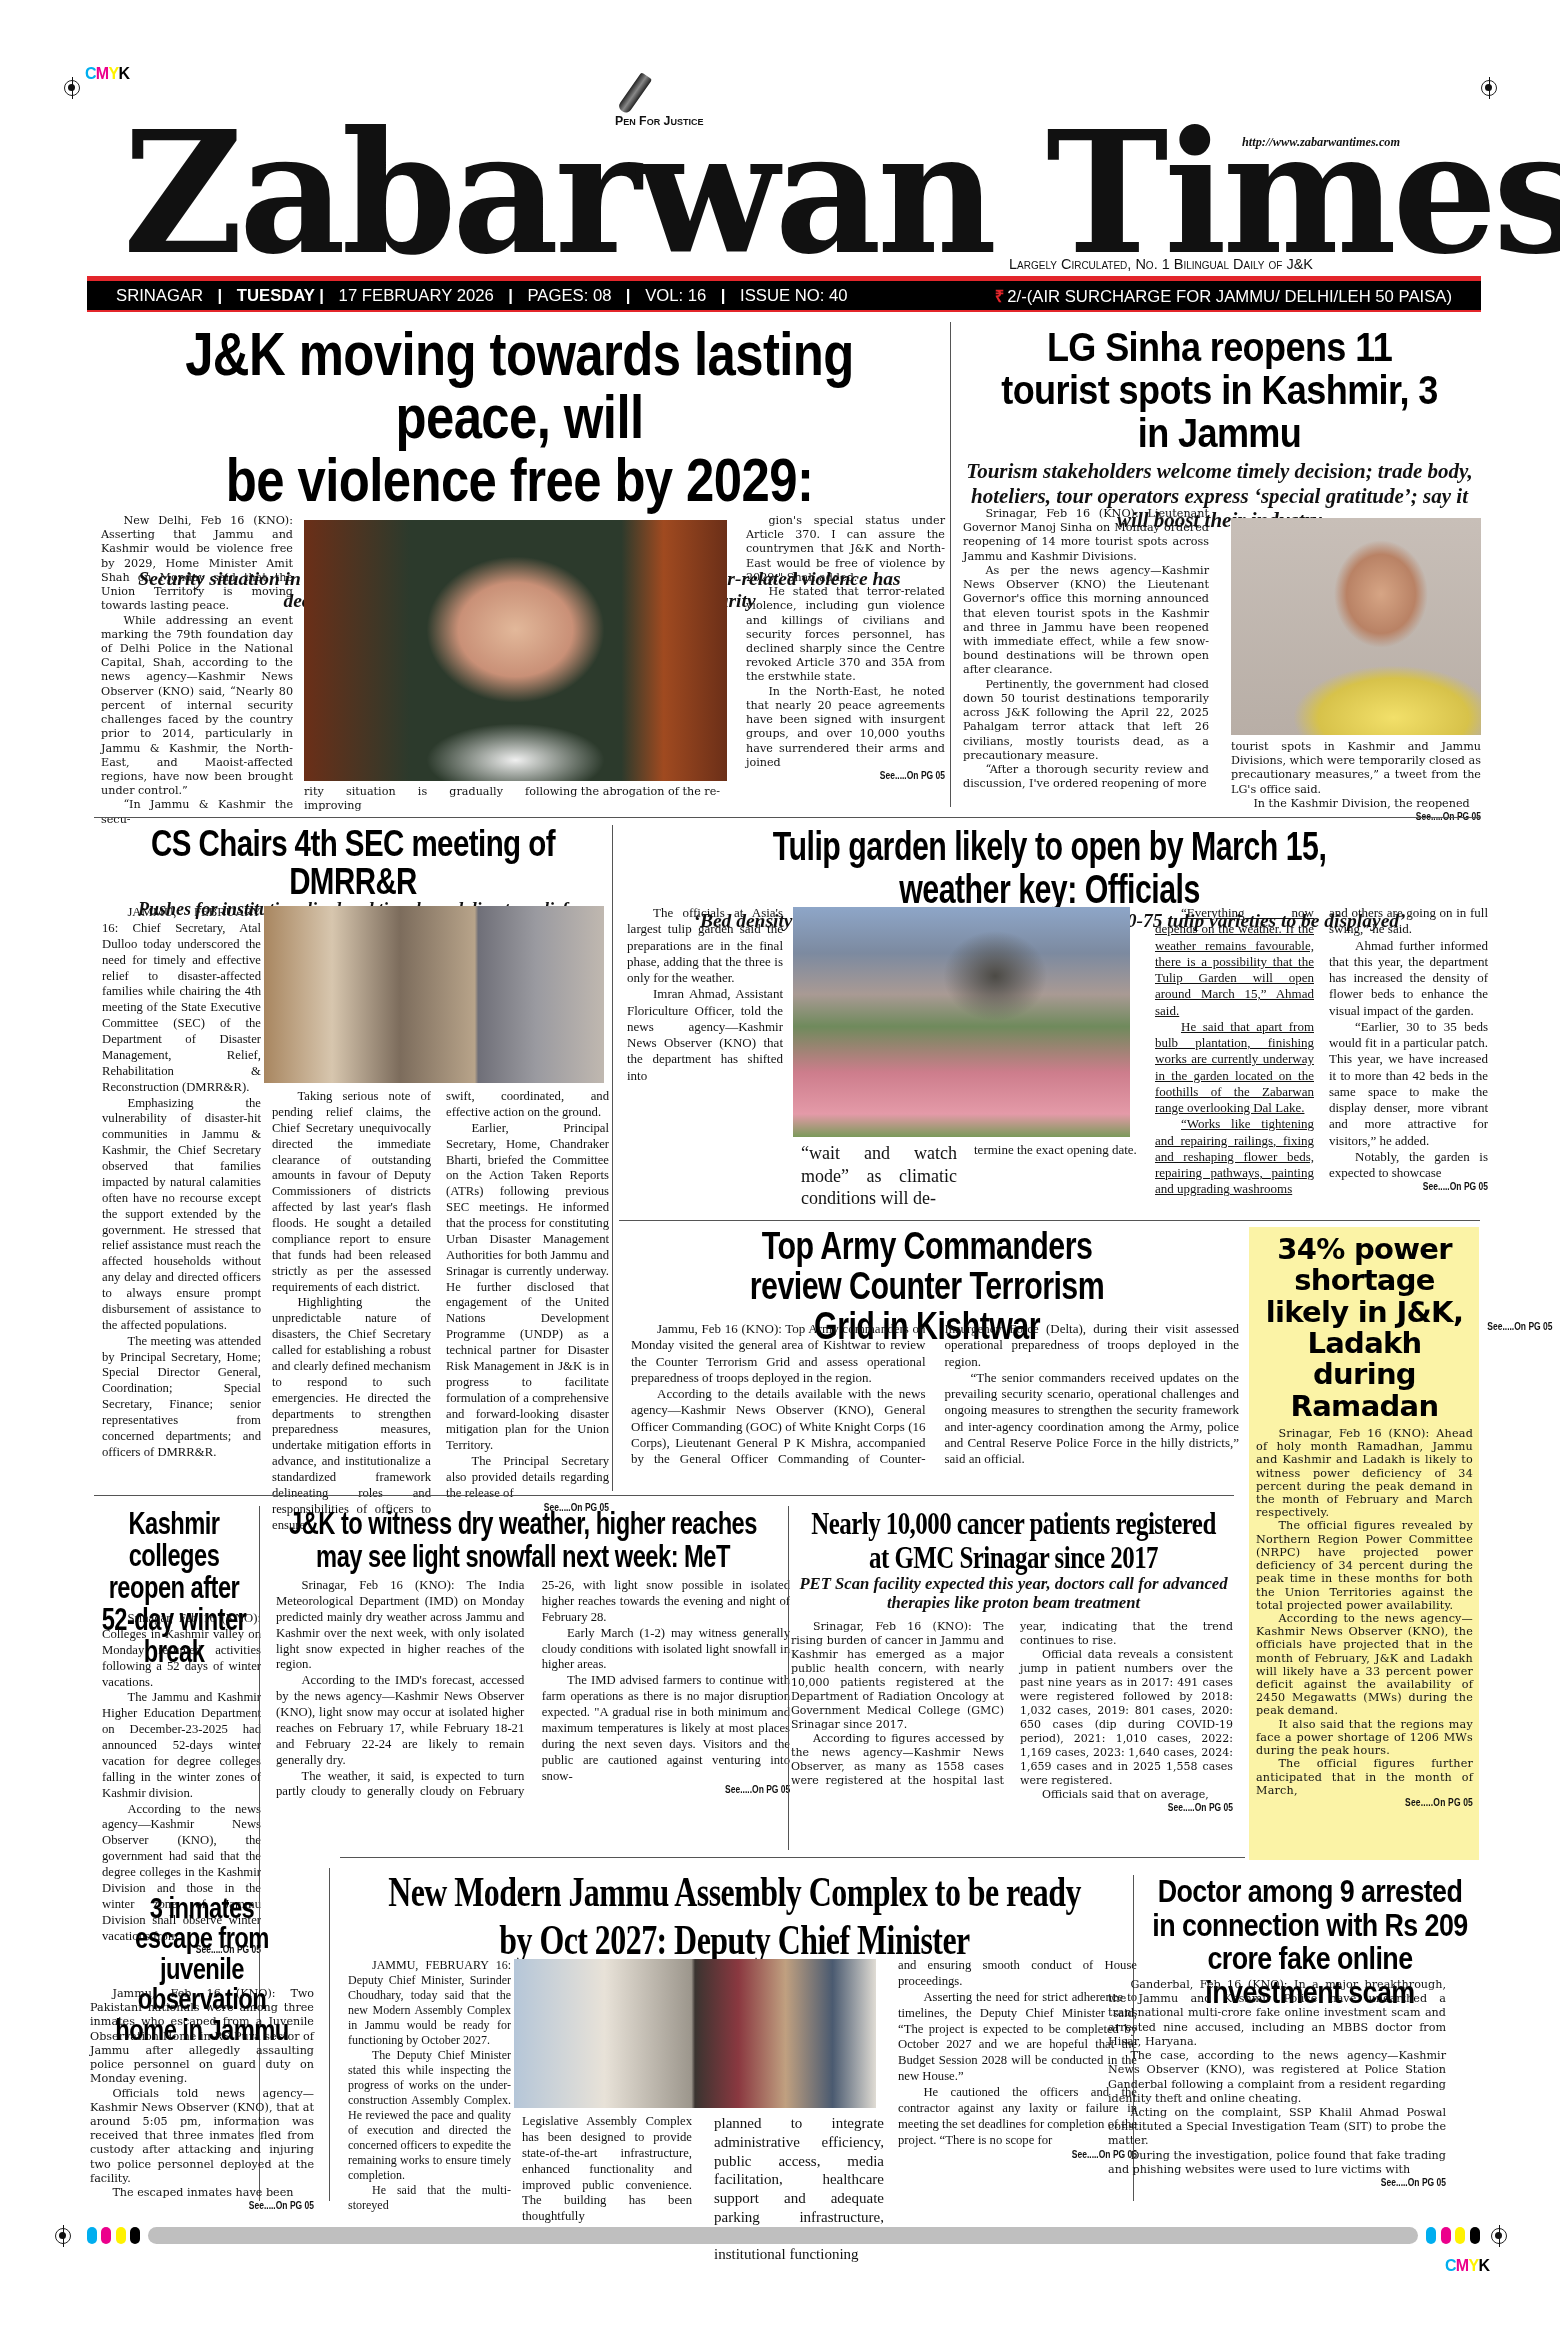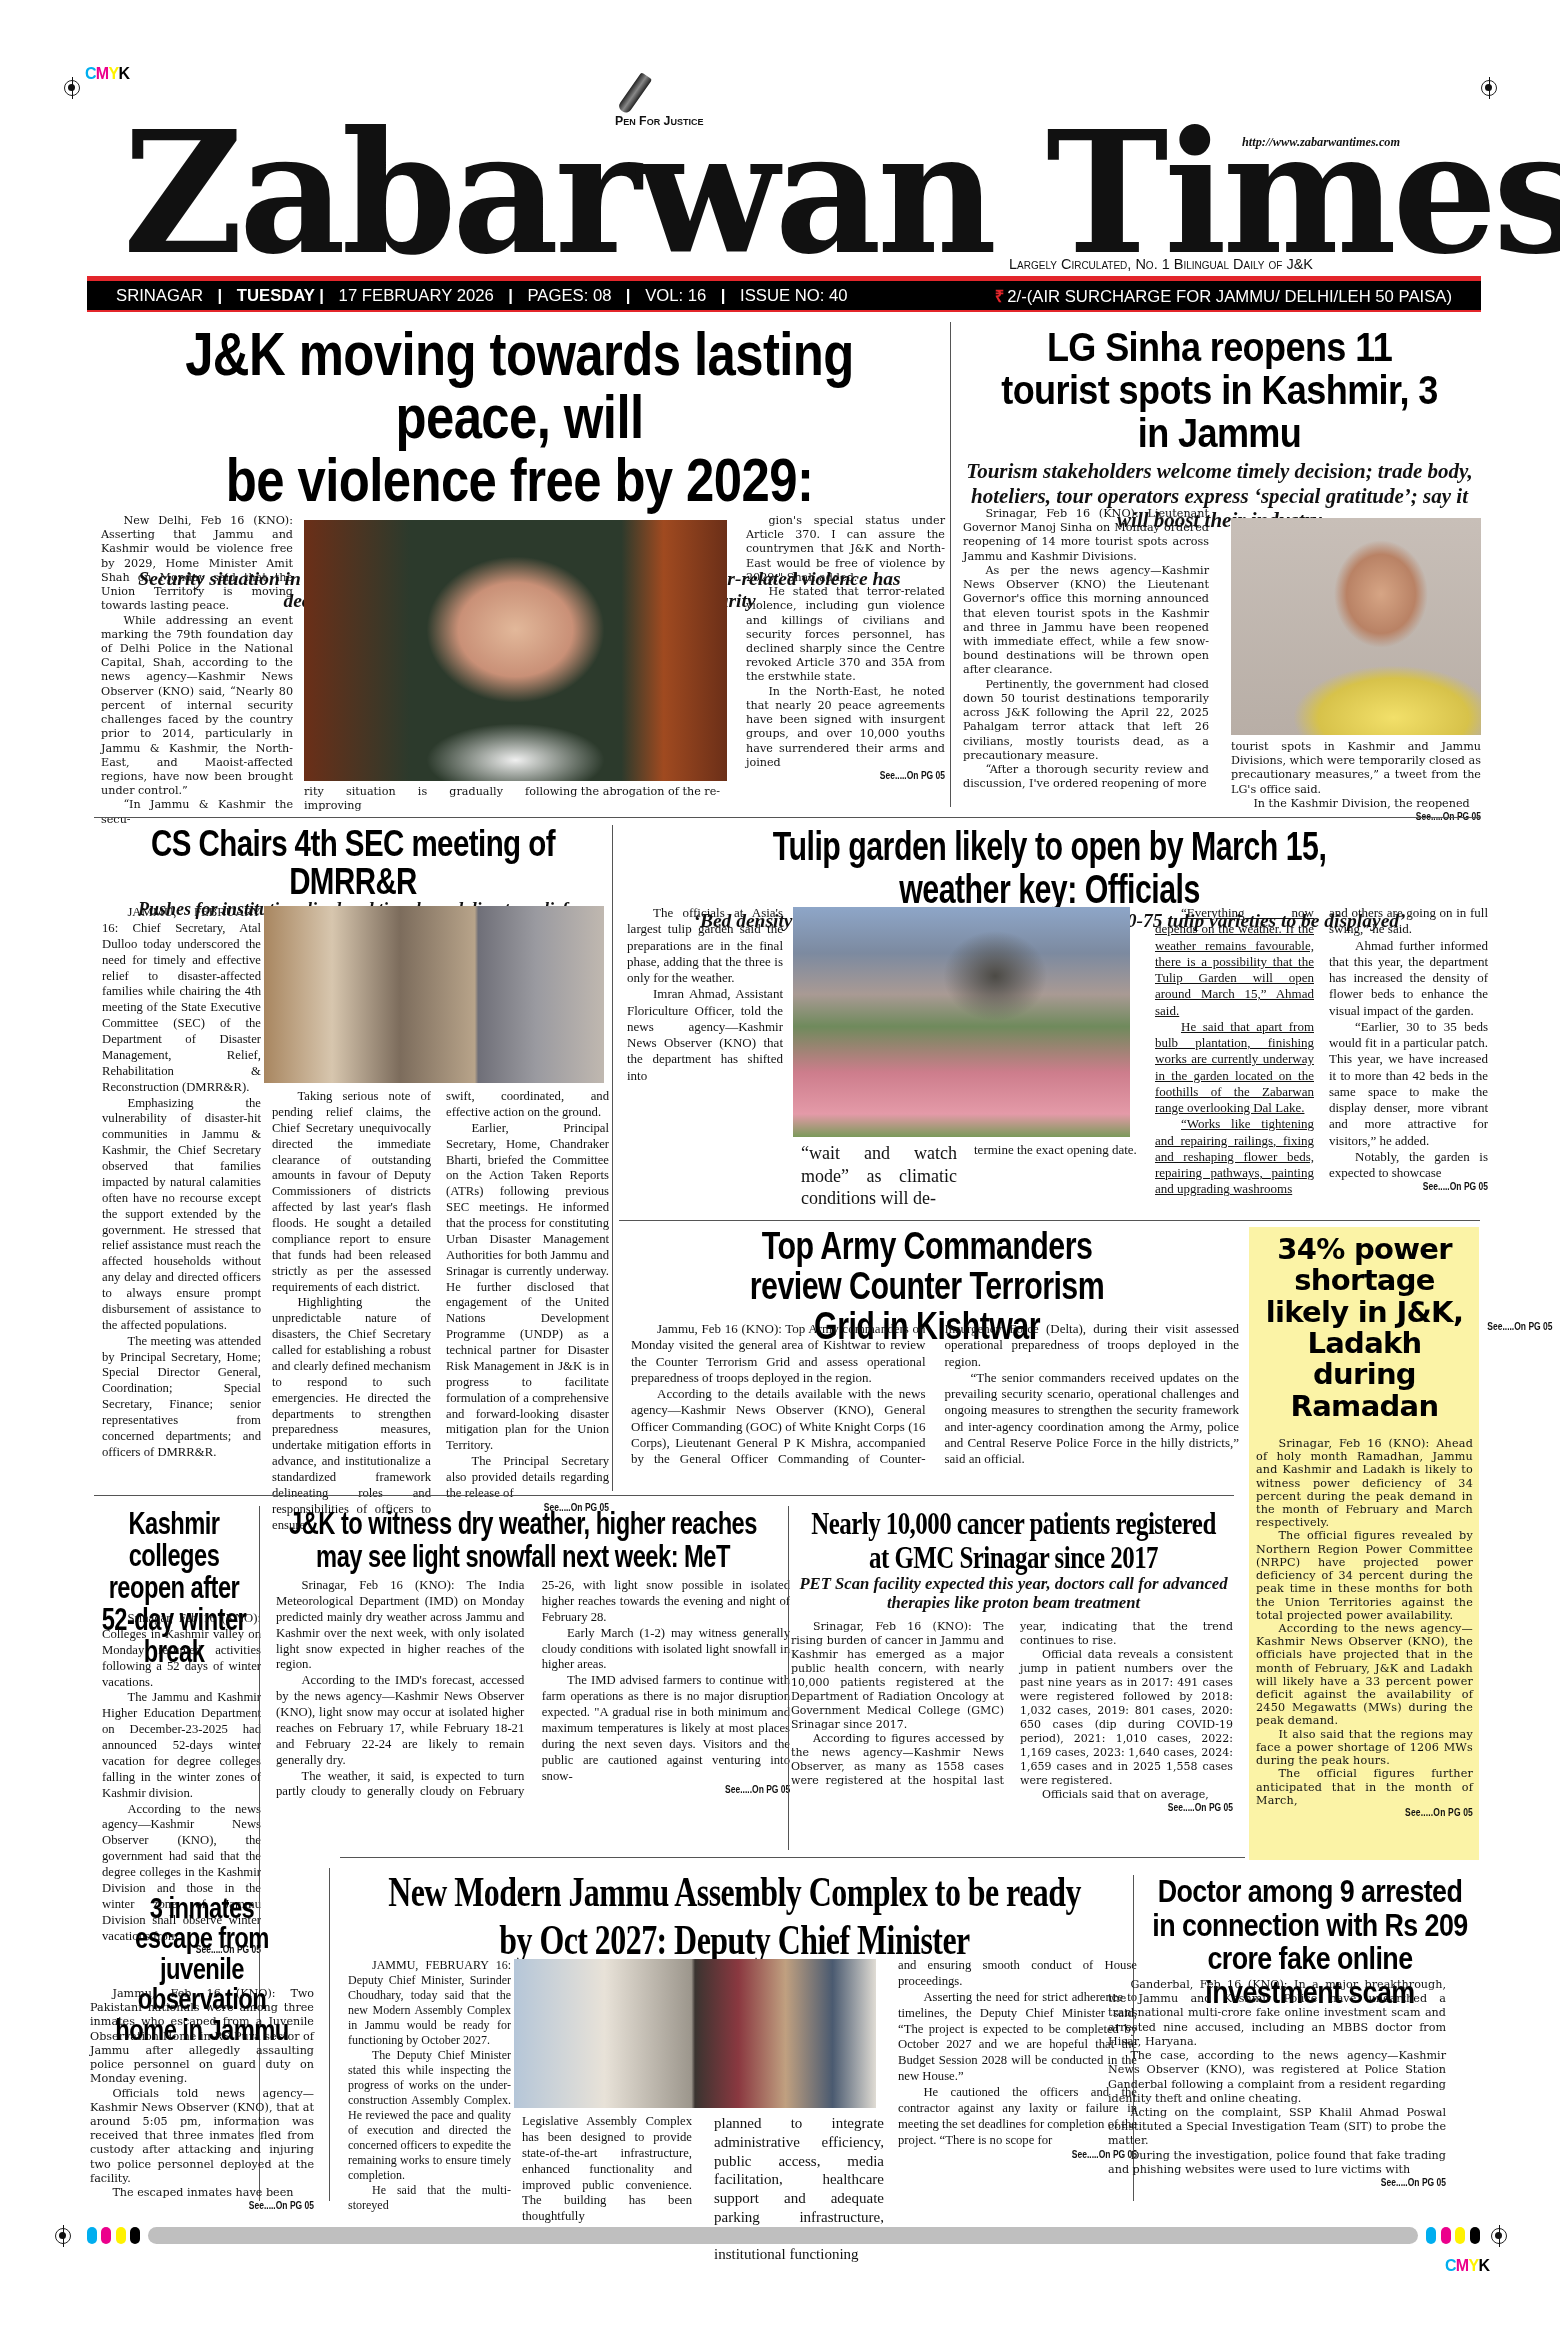--- a/index.html
+++ b/index.html
@@ -165,21 +165,21 @@
     <p>According to the details available with the news agency—Kashmir News Observer (KNO), General Officer Commanding (GOC) of White Knight Corps (16 Corps), Lieutenant General P K Mishra, accompanied by the General Officer Commanding of Counter-Insurgency Force (Delta), during their visit assessed operational preparedness of troops deployed in the region.</p>
     <p>“The senior commanders received updates on the prevailing security scenario, operational challenges and ongoing measures to strengthen the security framework and inter-agency coordination among the Army, police and Central Reserve Police Force in the hilly districts,” said an official.</p>
   <div class="see">See.....On PG 05</div>
 </div>
 
 <div class="rule-h" style="left:94px;top:1495px;width:1140px;"></div>
 
 <div class="yellowbox" style="left:1249px;top:1227px;width:230px;height:633px;"></div>
 <div class="abs" style="left:1256px;top:1234px;width:217px;">
   <div class="hl" style="font-size:29px;line-height:1.08;font-family:'DejaVu Sans',sans-serif;letter-spacing:-0.7px;">34% power shortage likely in J&amp;K, Ladakh during Ramadan</div>
-  <div class="body" style="margin-top:15px;font-size:11.2px;line-height:1.18;letter-spacing:0.2px;">
+  <div class="body" style="margin-top:5px;font-size:11.2px;line-height:1.18;letter-spacing:0.2px;">
     <p>Srinagar, Feb 16 (KNO): Ahead of holy month Ramadhan, Jammu and Kashmir and Ladakh is likely to witness power deficiency of 34 percent during the peak demand in the month of February and March respectively.</p>
       <p>The official figures revealed by Northern Region Power Committee (NRPC) have projected power deficiency of 34 percent during the peak time in these months for both the Union Territories against the total projected power availability.</p>
       <p>According to the news agency—Kashmir News Observer (KNO), the officials have projected that in the month of February, J&amp;K and Ladakh will likely have a 33 percent power deficit against the availability of 2450 Megawatts (MWs) during the peak demand.</p>
       <p>It also said that the regions may face a power shortage of 1206 MWs during the peak hours.</p>
       <p>The official figures further anticipated that in the month of March,</p>
     <div class="see">See.....On PG 05</div>
   </div>
 </div>
 
 <div class="abs" style="left:94px;top:1507px;width:159px;">

